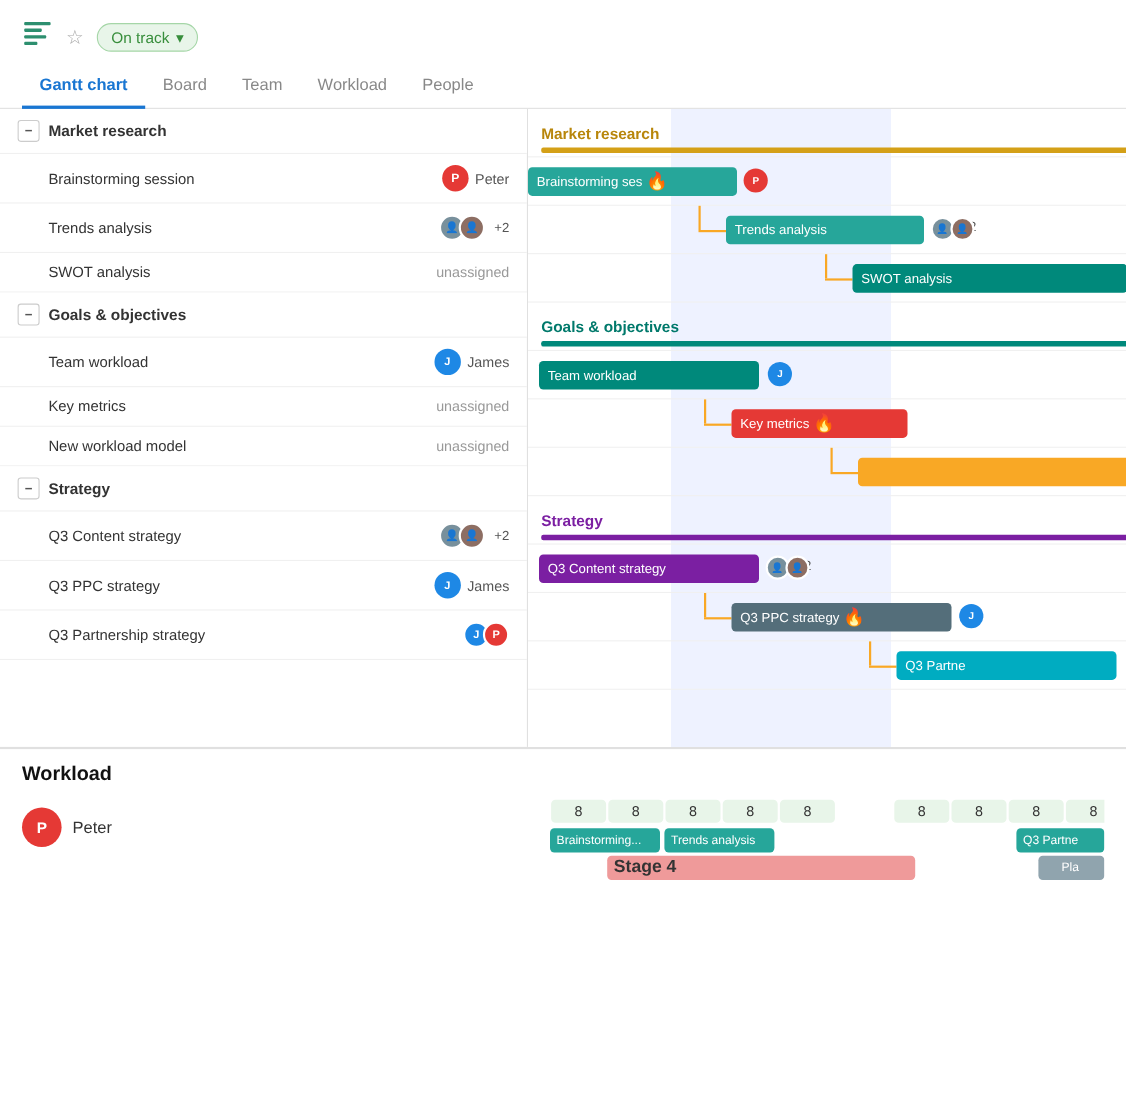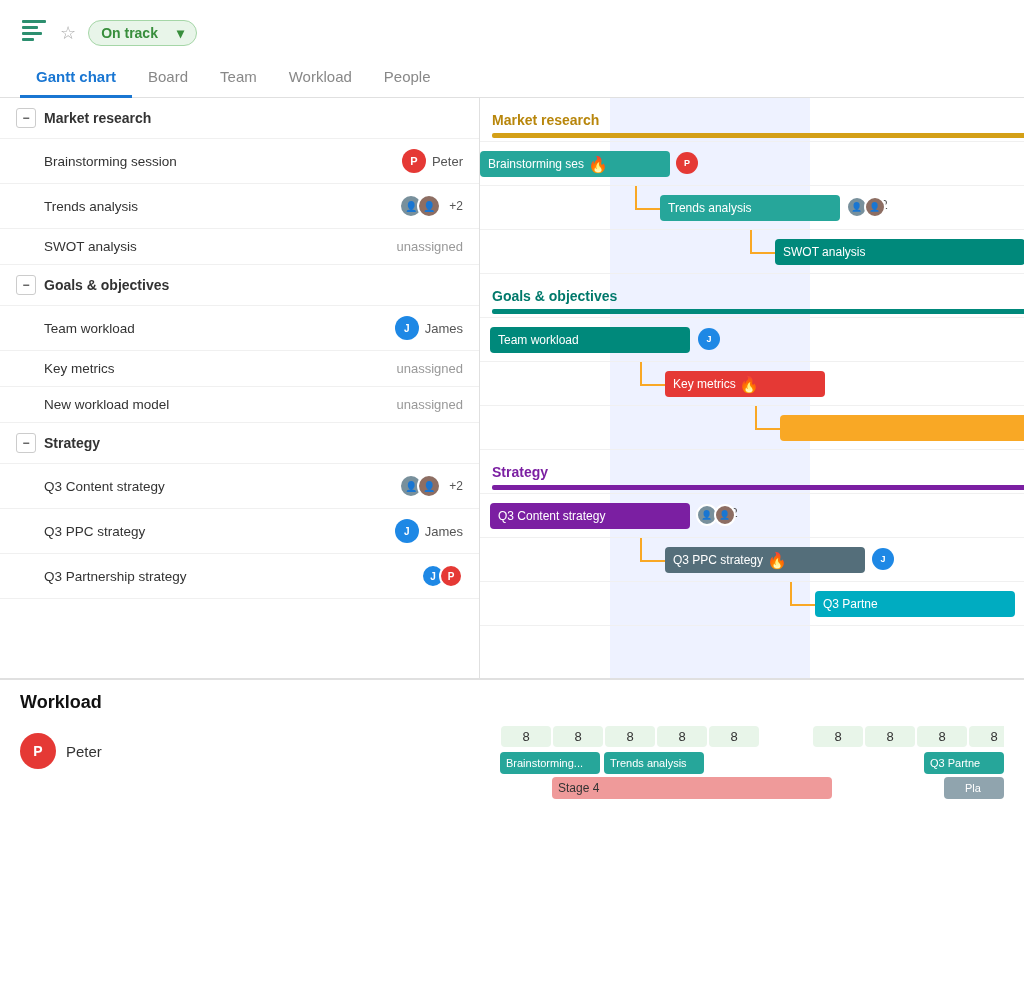--- a/index.html
+++ b/index.html
@@ -3,21 +3,21 @@
   <meta charset="utf-8">
   <style>
     * { box-sizing: border-box; margin: 0; padding: 0; }
     body { font-family: -apple-system, BlinkMacSystemFont, 'Segoe UI', sans-serif; background: #fff; color: #333; font-size: 14px; overflow: hidden; }
 
     
     .header { display: flex; align-items: center; padding: 16px 20px 8px; gap: 12px; }
     .header-icon { color: #2d8f6f; font-size: 24px; }
     .header-title { font-size: 24px; font-weight: 700; color: #111; }
     .star-icon { color: #aaa; font-size: 18px; cursor: pointer; }
-    .status-badge { background: #e8f5e9; color: #388e3c; border: 1px solid #a5d6a7; border-radius: 20px; padding: 4px 12px; font-size: 14px; font-weight: 700; display: flex; align-items: center; gap: 19px; cursor: pointer; }
+    .status-badge { background: #e8f5e9; color: #388e3c; border: 1px solid #a5d6a7; border-radius: 20px; padding: 4px 12px; font-size: 14px; font-weight: 400; display: flex; align-items: center; gap: 6px; cursor: pointer; }
 
     
     .nav-tabs { display: flex; gap: 0; padding: 0 20px; border-bottom: 1px solid #e0e0e0; }
     .nav-tab { padding: 10px 16px; font-size: 15px; color: #888; cursor: pointer; border-bottom: 3px solid transparent; margin-bottom: -1px; }
     .nav-tab.active { color: #1976d2; font-weight: 700; border-bottom: 3px solid #1976d2; }
 
     
     .left-panel { width: 480px; flex-shrink: 0; border-right: 1px solid #e0e0e0; overflow-y: auto; }
 
     
@@ -313,19 +313,19 @@
 
       <div style="display:flex; gap:2px; margin-bottom:3px;">
         <div style="min-width:100px; height:22px; background:#26a69a; border-radius:4px; display:flex; align-items:center; padding:0 6px; font-size:11px; font-weight:500; color:#fff; white-space:nowrap;">Brainstorming...</div>
         <div style="min-width:100px; height:22px; background:#26a69a; border-radius:4px; display:flex; align-items:center; padding:0 6px; font-size:11px; font-weight:500; color:#fff; white-space:nowrap; margin-left:2px;">Trends analysis</div>
         <div style="flex:1;"></div>
         <div style="min-width:80px; height:22px; background:#26a69a; border-radius:4px; display:flex; align-items:center; padding:0 6px; font-size:11px; font-weight:500; color:#fff; white-space:nowrap; margin-left:60px;">Q3 Partne</div>
       </div>
 
       <div style="display:flex; gap:2px;">
         <div style="min-width:50px;"></div>
-        <div style="min-width:280px; height:22px; background:#ef9a9a; border-radius:4px; display:flex; align-items:center; padding:0 6px; font-size:12px; font-weight:400; color:#333; white-space:nowrap;">Stage 4</div>
+        <div style="min-width:280px; height:22px; background:#ef9a9a; border-radius:4px; display:flex; align-items:center; padding:0 6px; font-size:16px; font-weight:700; color:#333; white-space:nowrap;">Stage 4</div>
         <div style="flex:1;"></div>
         <div style="min-width:60px; height:22px; background:#90a4ae; border-radius:4px; display:flex; align-items:center; padding:0 21px; font-size:11px; font-weight:500; color:#fff; white-space:nowrap;">Pla</div>
       </div>
     </div>
   </div>
 </div>
 
 </body></html>

